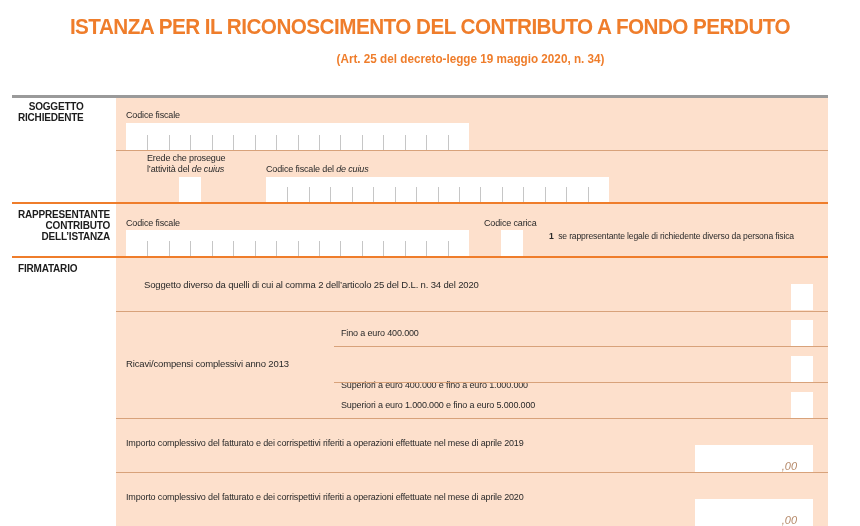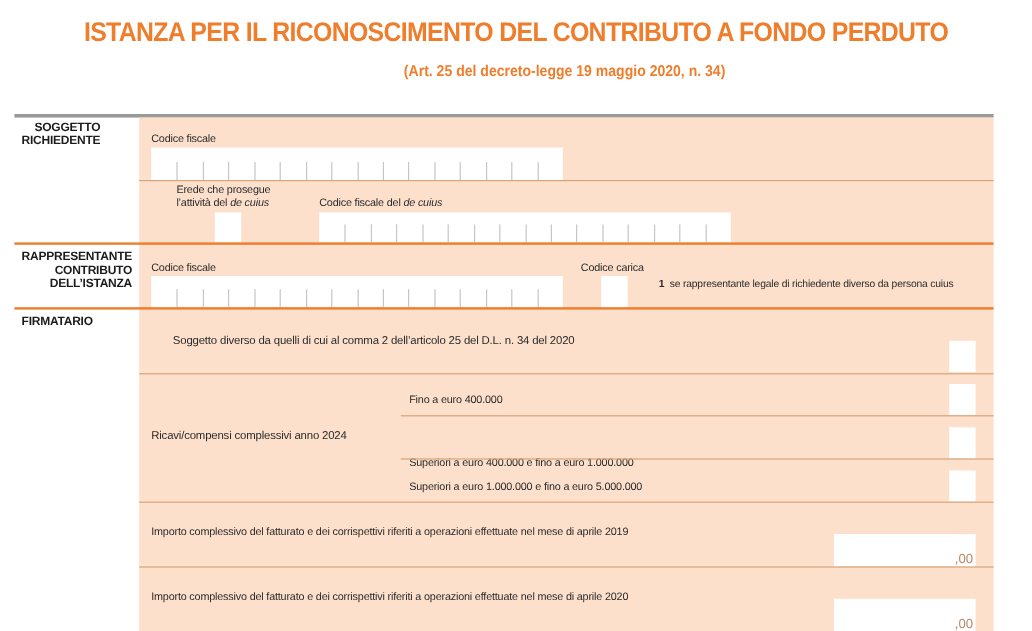--- a/index.html
+++ b/index.html
@@ -10,21 +10,21 @@
     .topline { left: 12px; top: 95px; width: 816px; height: 3px; background: #9a9a9a; }
     .panel { left: 116px; top: 98px; width: 712px; height: 428px; background: #fde0cc; }
     .section-label { left: 18px; font-size: 10px; font-weight: bold; line-height: 11px; color: #1c1c1c; letter-spacing: -0.2px; text-align: right; }
     .lbl { font-size: 9px; color: #2a2a2a; white-space: nowrap; letter-spacing: -0.15px; }
     .lbl i { font-style: italic; }
     .cf { background: #ffffff; height: 27px; display: flex; }
     .tick { position: absolute; width: 1px; background: #c6c6c6; bottom: 0; height: 15px; }
     .box { background: #ffffff; }
     .orange-rule { height: 2px; background: #ef7d2b; }
     .thin-rule { height: 1px; background: #d8a27a; }
-    .amount { background: #ffffff; font-size: 11px; color: #b68a6a; text-align: right; box-sizing: border-box; padding-right: 2px; line-height: 11px; display: flex; align-items: flex-end; justify-content: flex-end; }
+    .amount { background: #ffffff; font-size: 11px; color: #b68a6a; text-align: right; box-sizing: border-box; padding-right: 16px; line-height: 11px; display: flex; align-items: flex-end; justify-content: flex-end; font-style: italic; }
   </style>
 </head>
 <body>
 
 <div class="abs title">ISTANZA PER IL RICONOSCIMENTO DEL CONTRIBUTO A FONDO PERDUTO</div>
 <div class="abs subtitle">(Art. 25 del decreto-legge 19 maggio 2020, n. 34)</div>
 
 <div class="abs topline"></div>
 <div class="abs panel"></div>
 
@@ -103,33 +103,33 @@
     <div class="tick" style="left: 257px;"></div>
     <div class="tick" style="left: 279px;"></div>
     <div class="tick" style="left: 300px;"></div>
     <div class="tick" style="left: 322px;"></div>
   </div>
 
 <div class="abs lbl" style="left:484px; top:218px;">Codice carica</div>
 <div class="abs box" style="left:501px; top:230px; width:22px; height:26px;" title=""></div>
 
 <div class="abs lbl" style="left:549px; top:230px; line-height:12px; font-size:8.6px;">
-  <div><b>1</b>&nbsp;&nbsp;<span>se rappresentante legale di richiedente diverso da persona cuius</span></div>
+  <div><b>1</b>&nbsp;&nbsp;<span>se rappresentante legale di richiedente diverso da persona fisica</span></div>
 </div>
 
 <div class="abs orange-rule" style="left:12px; top:256px; width:816px;"></div>
 
 <div class="abs section-label" style="top:263px;">FIRMATARIO</div>
 
 <div class="abs lbl" style="left:144px; top:279px; font-size:9.5px;">Soggetto diverso da quelli di cui al comma 2 dell’articolo 25 del D.L. n. 34 del 2020</div>
 <div class="abs box" style="left:791px; top:284px; width:22px; height:26px;" title=""></div>
 
 <div class="abs thin-rule" style="left:116px; top:311px; width:712px;"></div>
 
-<div class="abs lbl" style="left:126px; top:358px; font-size:9.5px;">Ricavi/compensi complessivi anno 2024</div>
+<div class="abs lbl" style="left:126px; top:358px; font-size:9.5px;">Ricavi/compensi complessivi anno 2013</div>
 
 <div class="abs lbl" style="left:341px; top:328px;">Fino a euro 400.000</div>
 <div class="abs box" style="left:791px; top:320px; width:22px; height:26px;" title=""></div>
 <div class="abs thin-rule" style="left:334px; top:346px; width:494px;"></div>
 
 <div class="abs lbl" style="left:341px; top:380px;">Superiori a euro 400.000 e fino a euro 1.000.000</div>
 <div class="abs box" style="left:791px; top:356px; width:22px; height:26px;" title=""></div>
 <div class="abs thin-rule" style="left:334px; top:382px; width:494px;"></div>
 
 <div class="abs lbl" style="left:341px; top:400px;">Superiori a euro 1.000.000 e fino a euro 5.000.000</div>

